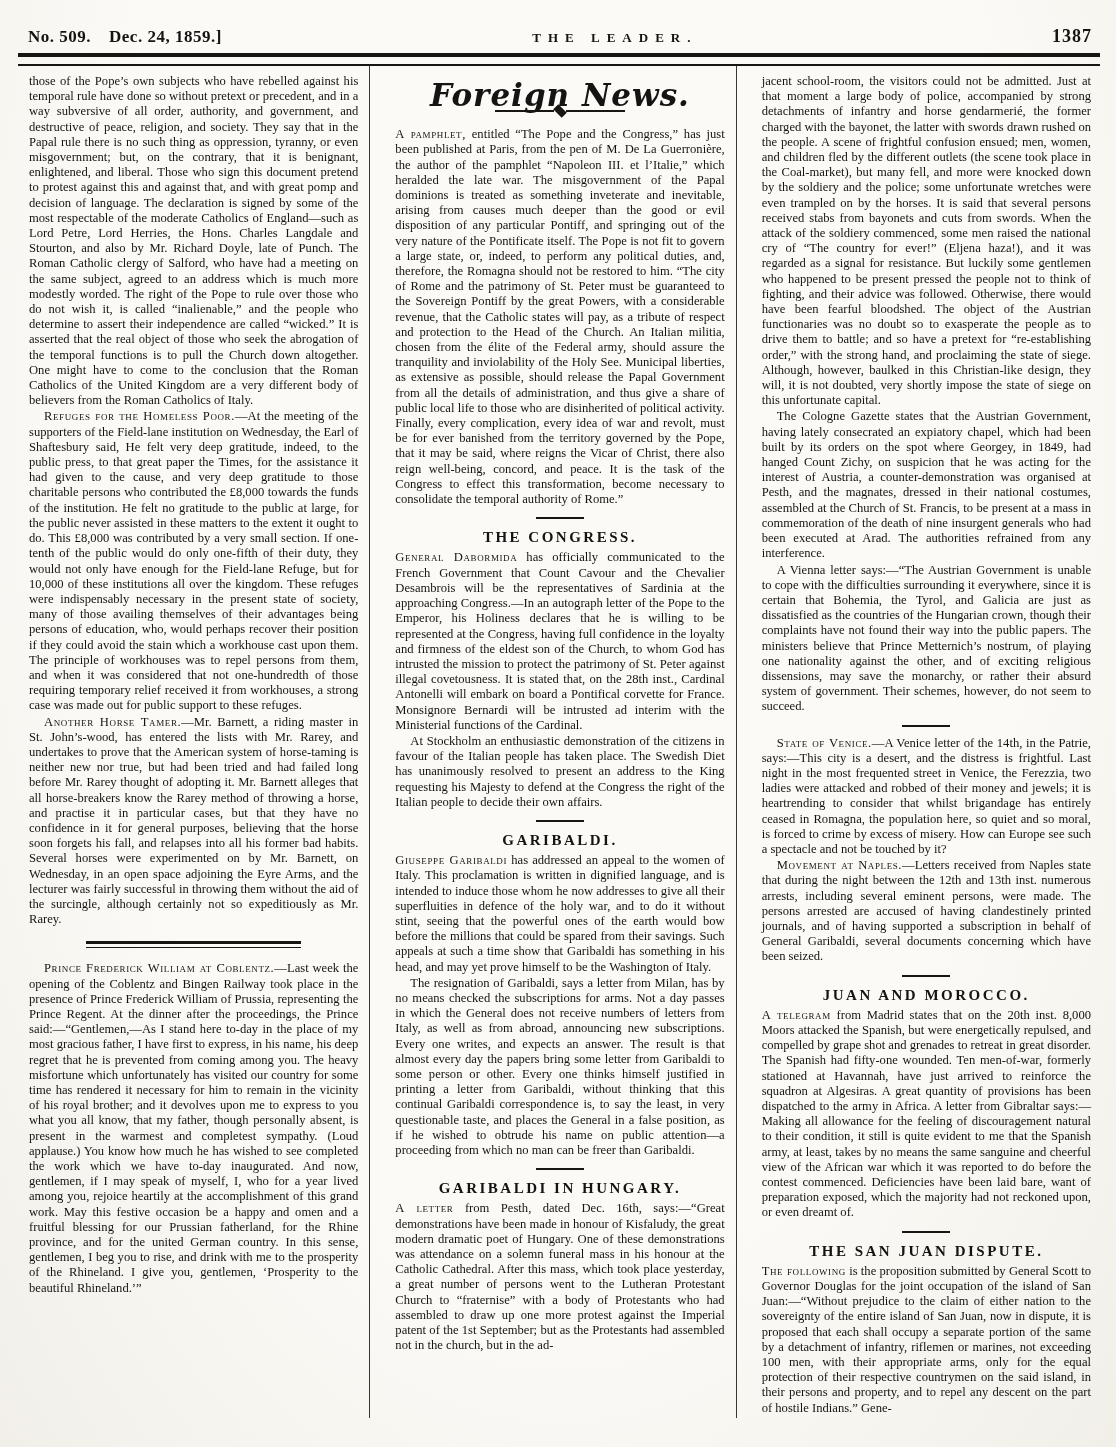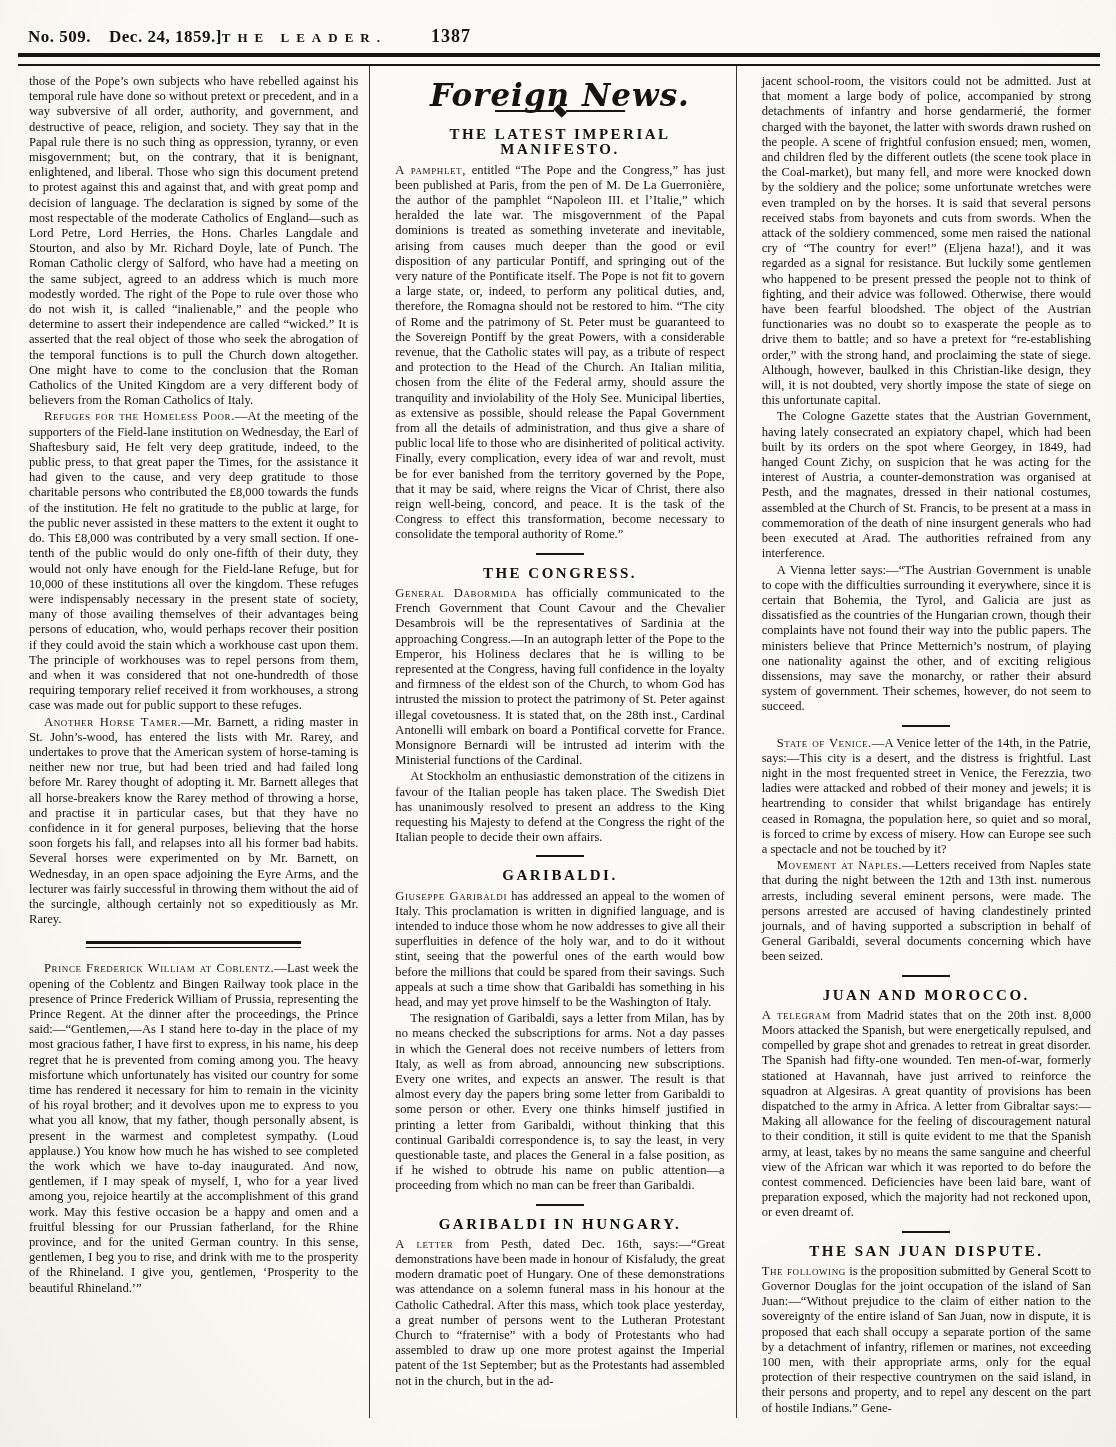--- a/index.html
+++ b/index.html
@@ -11,21 +11,21 @@
     -webkit-font-smoothing:antialiased;
   }
   .page{
     box-sizing:border-box;width:1116px;height:1447px;
     padding:10px 14px 0 18px;
     background:
       radial-gradient(ellipse at 50% 30%, #fbfaf6 60%, #f1efe8 100%);
   }
   
   .hdr{
-    display:flex;align-items:baseline;
+    display:flex;justify-content:space-between;align-items:baseline;
     padding:16px 10px 6px 10px;
   }
   .hdr .left{font-size:17px;font-weight:bold;letter-spacing:.5px;white-space:nowrap;}
   .hdr .left .date{margin-left:18px;}
   .hdr .title{font-size:13px;font-weight:bold;letter-spacing:7px;white-space:nowrap;}
   .hdr .pgnum{font-size:18px;font-weight:bold;letter-spacing:1px;margin-left:44px;}
   .hdr-rule{
     height:7px;margin:0 2px 0 0;
     border-top:4px solid #181613;
     border-bottom:2px solid #181613;
@@ -95,21 +95,20 @@
     </section>
 
     <section class="col">
       <h1 class="foreign-news">Foreign News.</h1>
       <div class="ornament">
         <span class="oline"></span>
         <span class="diamond"></span>
         <span class="oline"></span>
       </div>
 
-      <h2 class="sec-heading">THE LATEST IMPERIAL MANIFESTO.</h2>
       <p class="para noindent"><span class="lead">A pamphlet,</span><span> entitled “The Pope and the Congress,” has just been published at Paris, from the pen of M. De La Guerronière, the author of the pamphlet “Napoleon III. et l’Italie,” which heralded the late war. The misgovernment of the Papal dominions is treated as something inveterate and inevitable, arising from causes much deeper than the good or evil disposition of any particular Pontiff, and springing out of the very nature of the Pontificate itself. The Pope is not fit to govern a large state, or, indeed, to perform any political duties, and, therefore, the Romagna should not be restored to him. “The city of Rome and the patrimony of St. Peter must be guaranteed to the Sovereign Pontiff by the great Powers, with a considerable revenue, that the Catholic states will pay, as a tribute of respect and protection to the Head of the Church. An Italian militia, chosen from the élite of the Federal army, should assure the tranquility and inviolability of the Holy See. Municipal liberties, as extensive as possible, should release the Papal Government from all the details of administration, and thus give a share of public local life to those who are disinherited of political activity. Finally, every complication, every idea of war and revolt, must be for ever banished from the territory governed by the Pope, that it may be said, where reigns the Vicar of Christ, there also reign well-being, concord, and peace. It is the task of the Congress to effect this transformation, become necessary to consolidate the temporal authority of Rome.”</span></p>
 
       <div class="short-rule"></div>
 
       <h2 class="sec-heading">THE CONGRESS.</h2>
       <p class="para noindent"><span class="lead">General Dabormida</span><span> has officially communicated to the French Government that Count Cavour and the Chevalier Desambrois will be the representatives of Sardinia at the approaching Congress.—In an autograph letter of the Pope to the Emperor, his Holiness declares that he is willing to be represented at the Congress, having full confidence in the loyalty and firmness of the eldest son of the Church, to whom God has intrusted the mission to protect the patrimony of St. Peter against illegal covetousness. It is stated that, on the 28th inst., Cardinal Antonelli will embark on board a Pontifical corvette for France. Monsignore Bernardi will be intrusted ad interim with the Ministerial functions of the Cardinal.</span></p>
       <p class="para"><span>At Stockholm an enthusiastic demonstration of the citizens in favour of the Italian people has taken place. The Swedish Diet has unanimously resolved to present an address to the King requesting his Majesty to defend at the Congress the right of the Italian people to decide their own affairs.</span></p>
 
       <div class="short-rule"></div>
 

